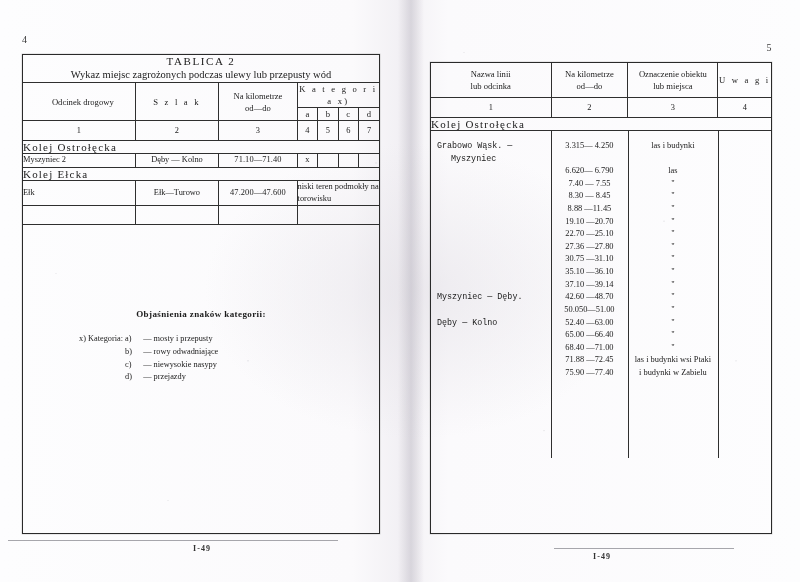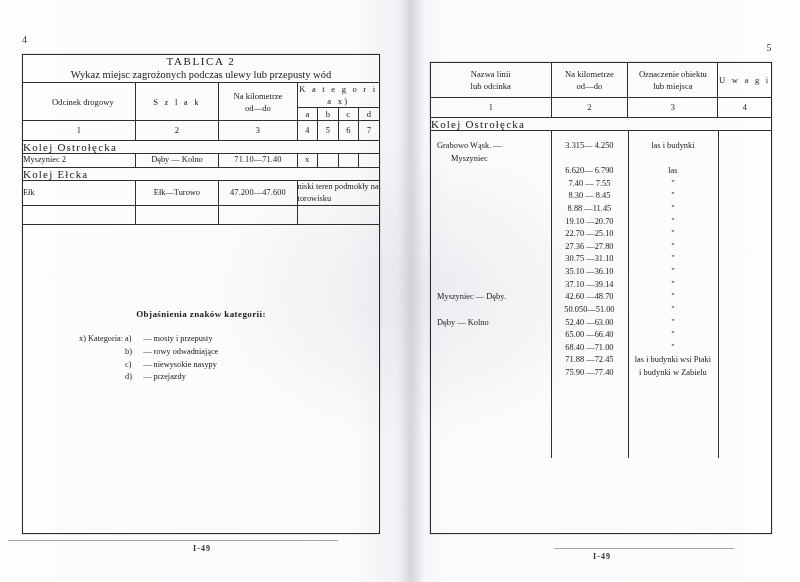--- a/index.html
+++ b/index.html
@@ -163,21 +163,21 @@
   
   .stack {
     display: block;
     width: 100%;
   }
   .srow {
     display: flex;
     width: 100%;
     align-items: flex-start;
   }
-  .s-name { width: 35.3%; box-sizing: border-box; padding: 0 6px; font-size: 8.4px; line-height: 1.5; }
+  .s-name { width: 35.3%; box-sizing: border-box; padding: 0 6px; font-size: 8.4px; line-height: 1.5; font-family: Liberation Mono, monospace; }
   .s-km   { width: 22.6%; box-sizing: border-box; text-align: center; font-size: 8.4px; line-height: 1.5; white-space: nowrap; }
   .s-obj  { width: 26.5%; box-sizing: border-box; text-align: center; font-size: 8.4px; line-height: 1.5; }
   .s-rem  { width: 15.6%; box-sizing: border-box; text-align: center; font-size: 8.4px; line-height: 1.5; }
 
   .indent { padding-left: 14px; display: inline-block; }
 
   
   .bodyzone { position: relative; }
   .vrule {
     position: absolute;

